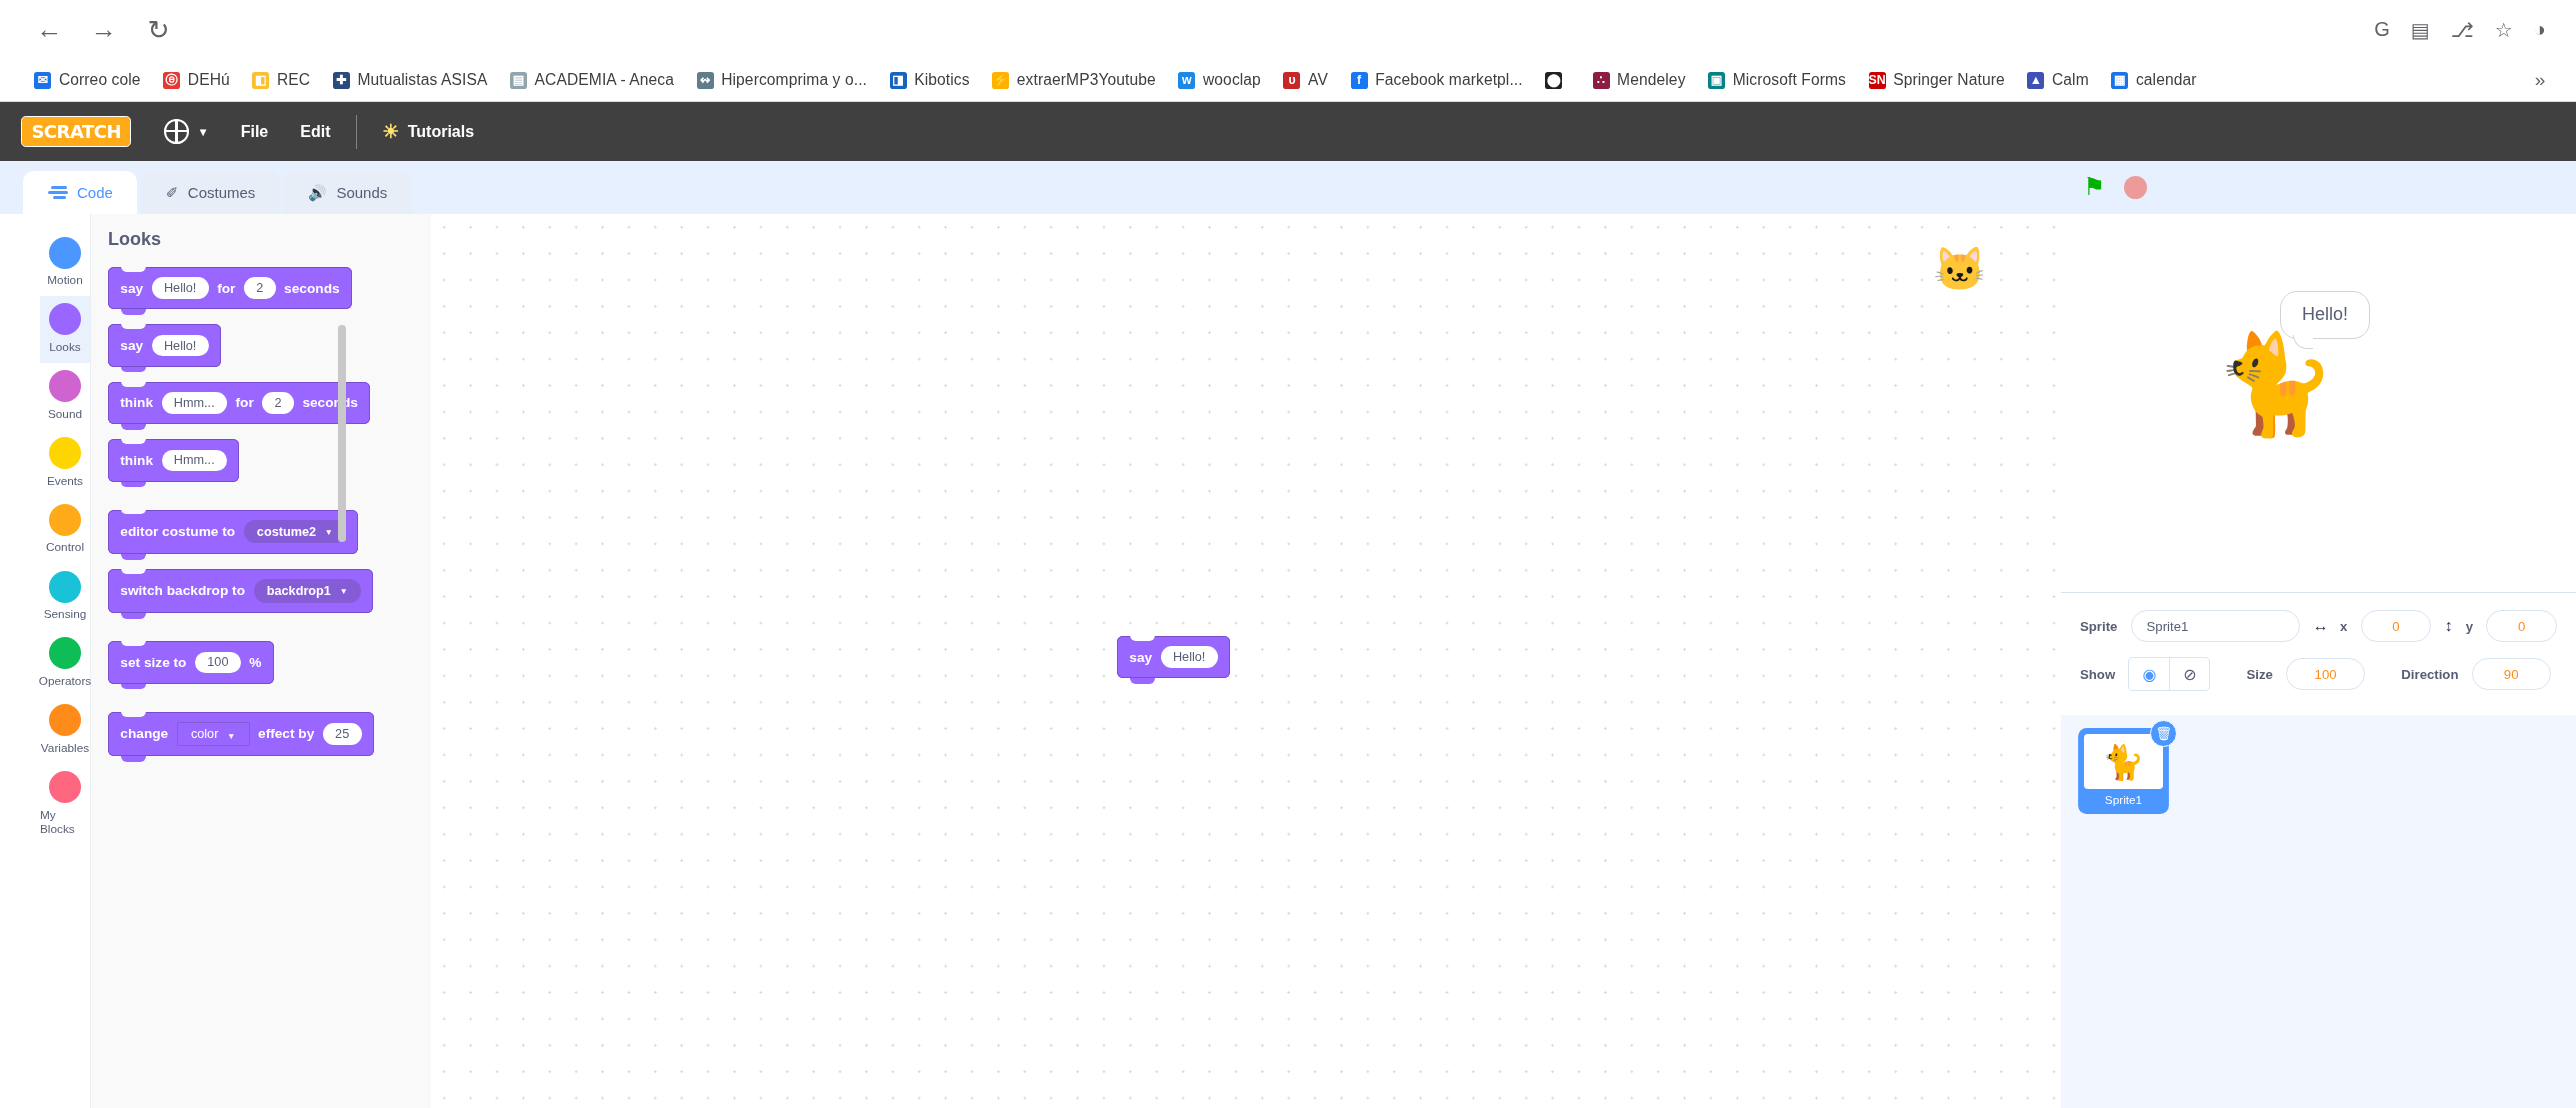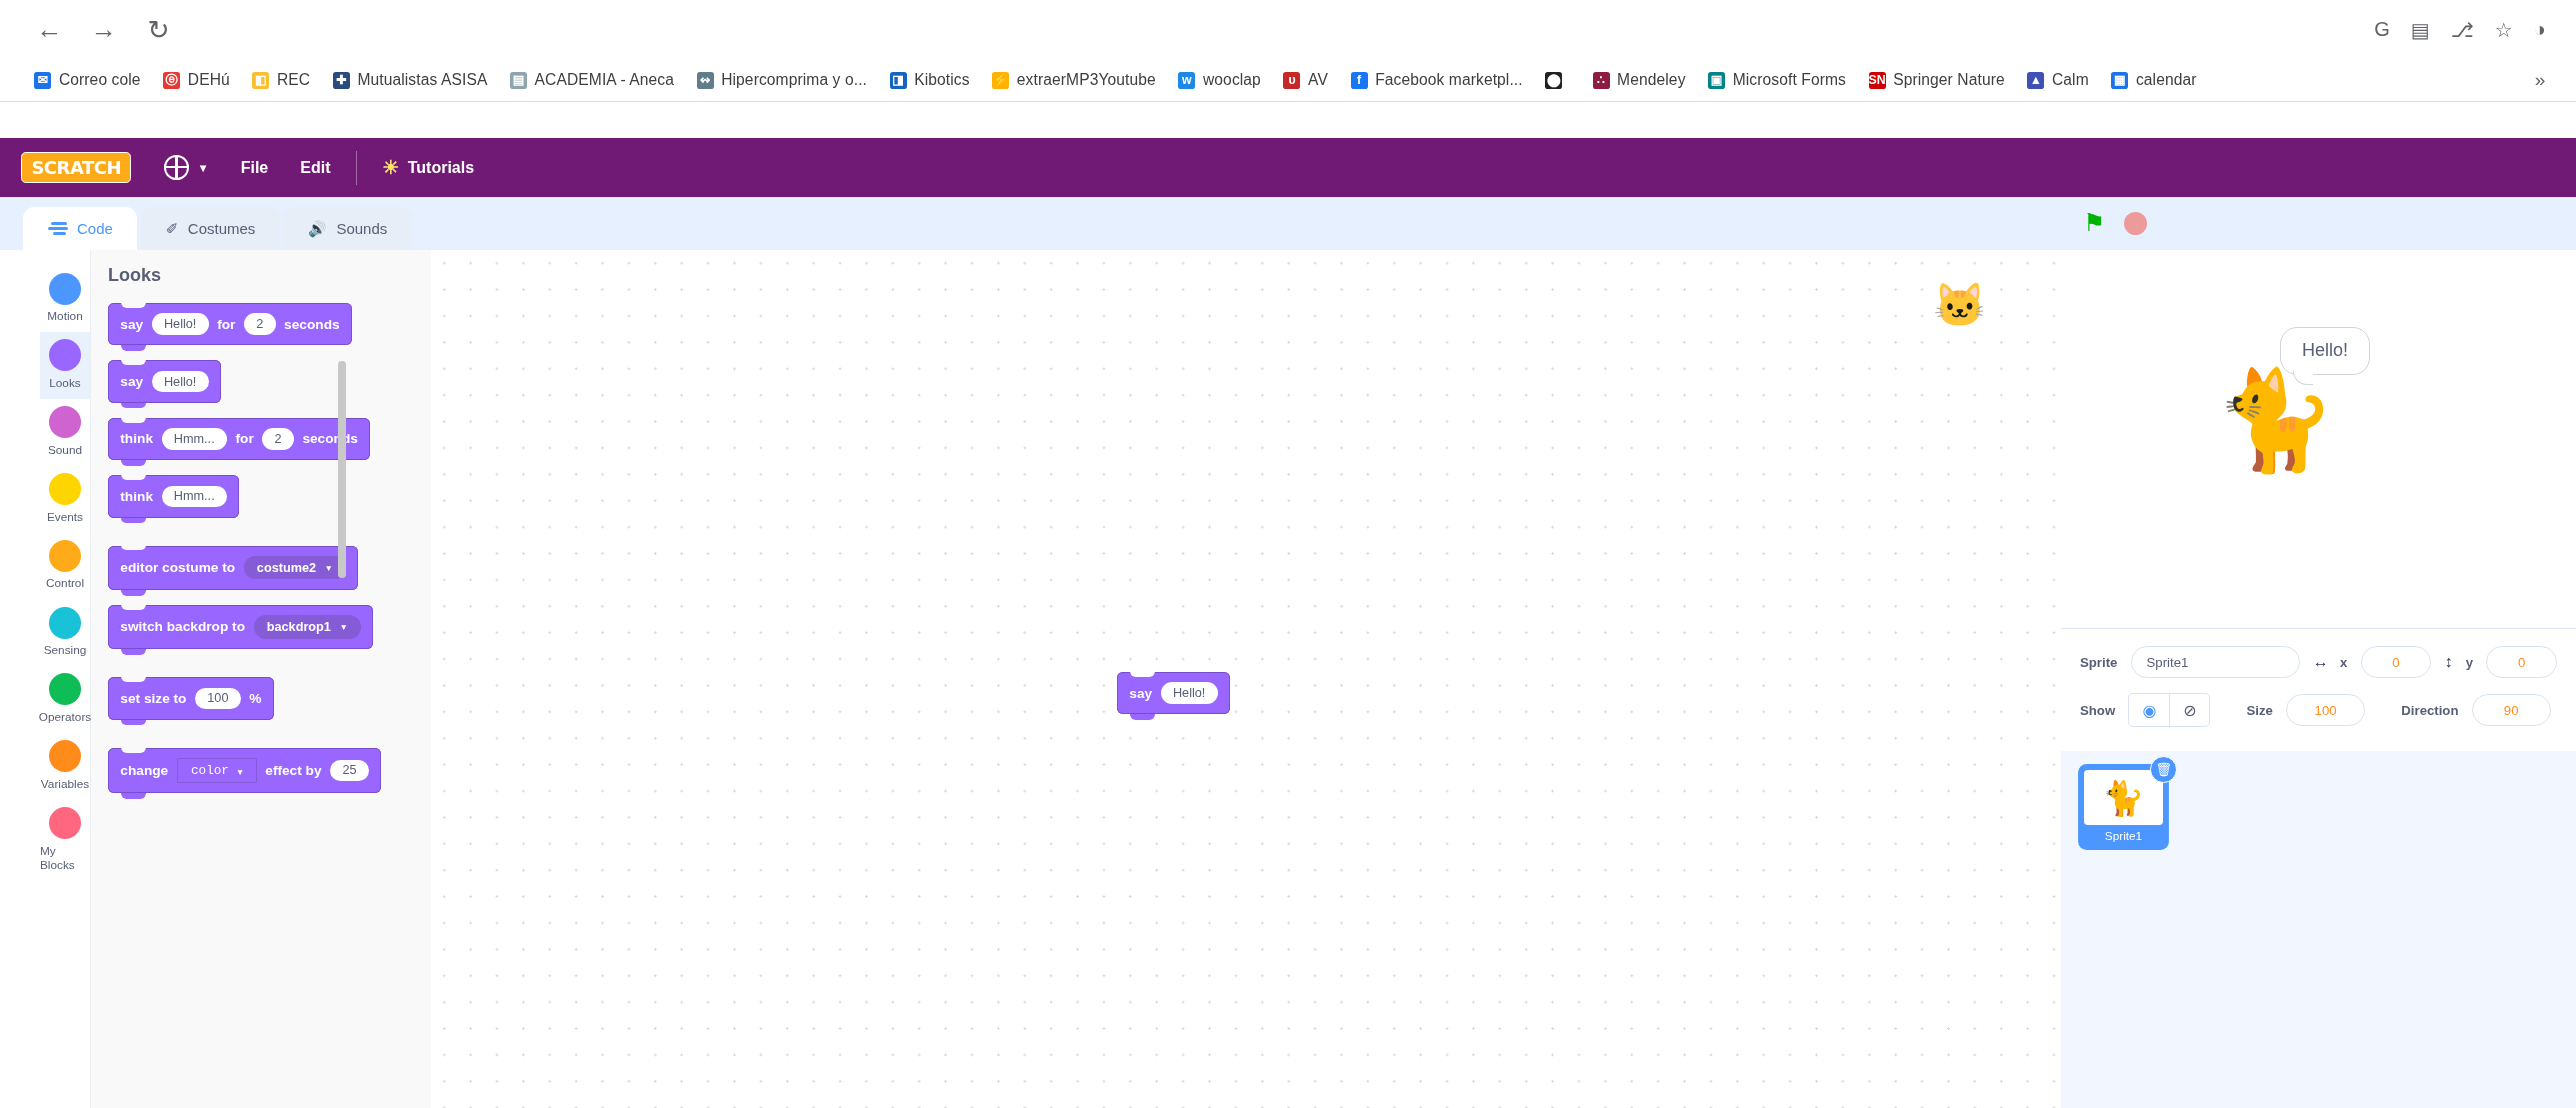--- a/index.html
+++ b/index.html
@@ -88,26 +88,25 @@
     flex: none;
     display: flex; align-items: center; justify-content: center;
     font-size: 12.3px; color: #fff; font-weight: bold;
     line-height: 1;
   }
   .bm-overflow { font-size: 19px; color: #5f6368; padding: 0 7.6px; margin-left: auto; flex: none;}
 
   
   .scratch-menubar {
     height: 59px;
-    background: #701a75;
+    background: #404040;
     display: flex;
     align-items: center;
     padding-left: 21px;
     gap: 0;
-    margin-top: 36px;
   }
   .scratch-logo {
     background: #ffab19;
     color: #ffffff;
     font-weight: bold;
     font-size: 18px;
     padding: 3.8px 9.4px 4.7px;
     border-radius: 4.7px;
     letter-spacing: -0.5px;
     border: 1.9px solid #ffffff;
@@ -233,21 +232,20 @@
   }
   .blk .drop {
     background: #855cd6; color: #ffffff;
     border-radius: 943px; padding: 4.7px 13.2px;
     font-size: 12.7px; display: inline-flex; gap: 8.5px; align-items:center;
   }
   .blk .dropbox {
     border: 1.4px solid #855cd6; border-radius: 1px;
     padding: 3.8px 13.2px; font-size: 12.7px; display:inline-flex; gap:8.5px; align-items:flex-end;
     font-weight: normal;
-    font-family: Liberation Mono, monospace;
   }
   .blk-gap { height: 13.2px; }
   .palette-scrollbar {
     position: absolute; right: 85px; top: 111px;
     width: 7.6px; height: 217px; background: #c8c8c8; border-radius: 3.8px;
   }
 
   
   .workspace {
     flex: 1;

